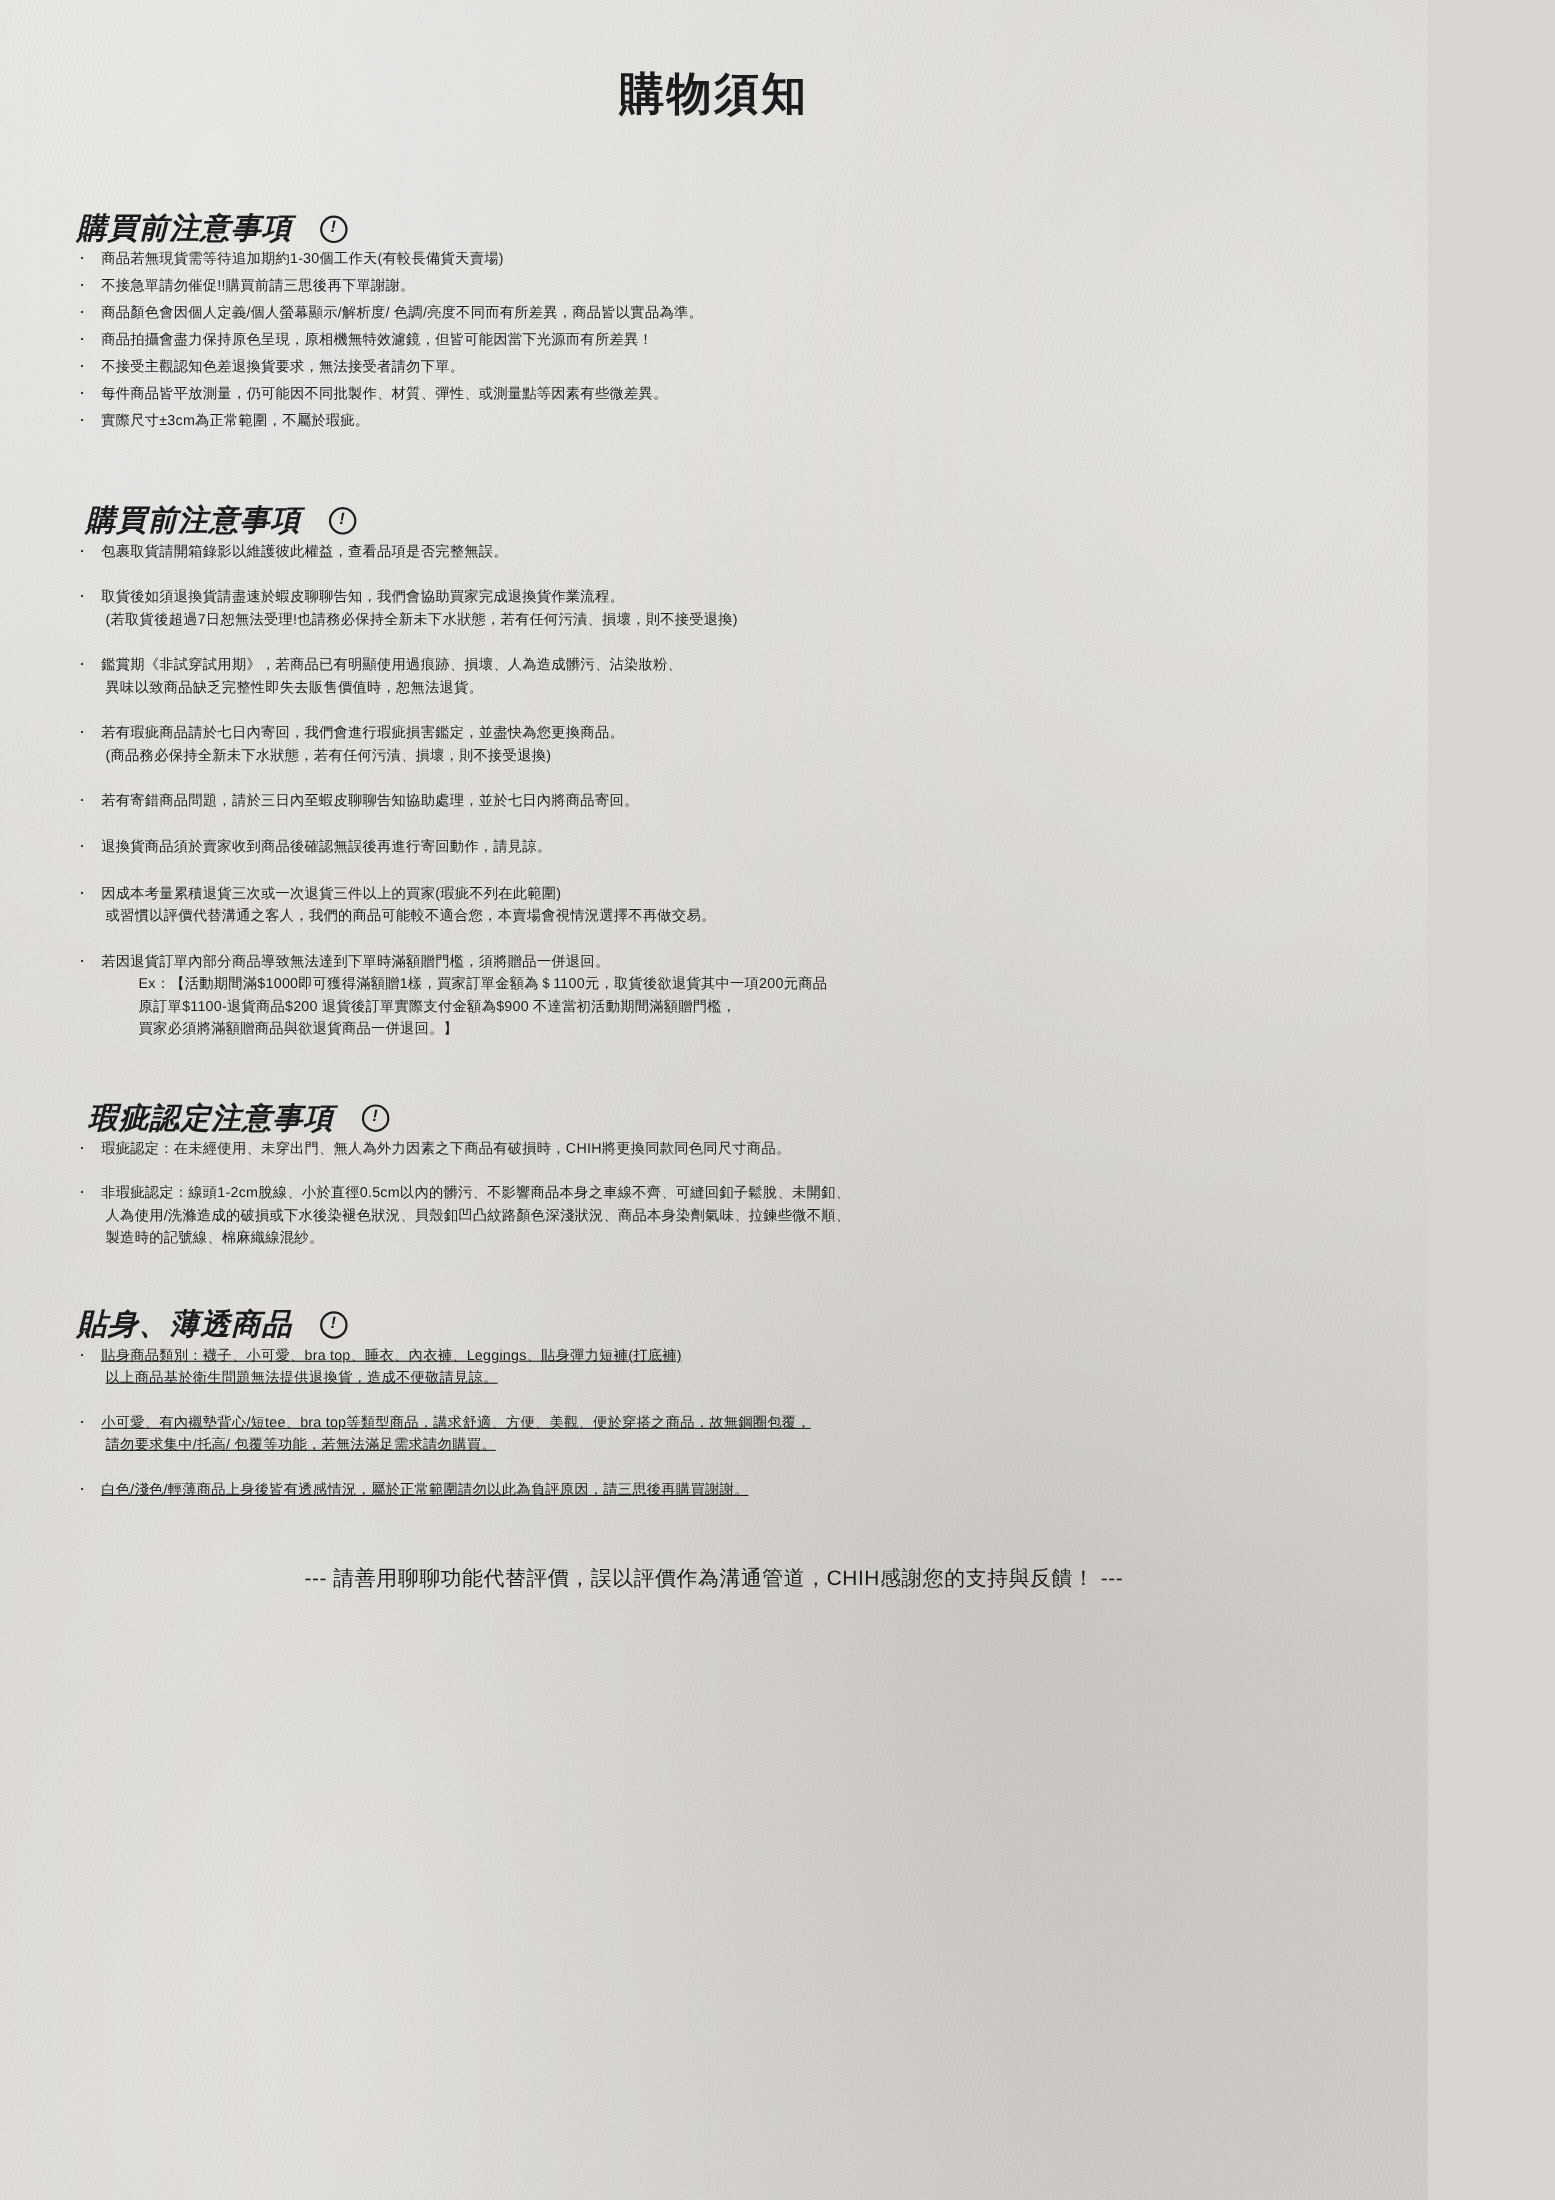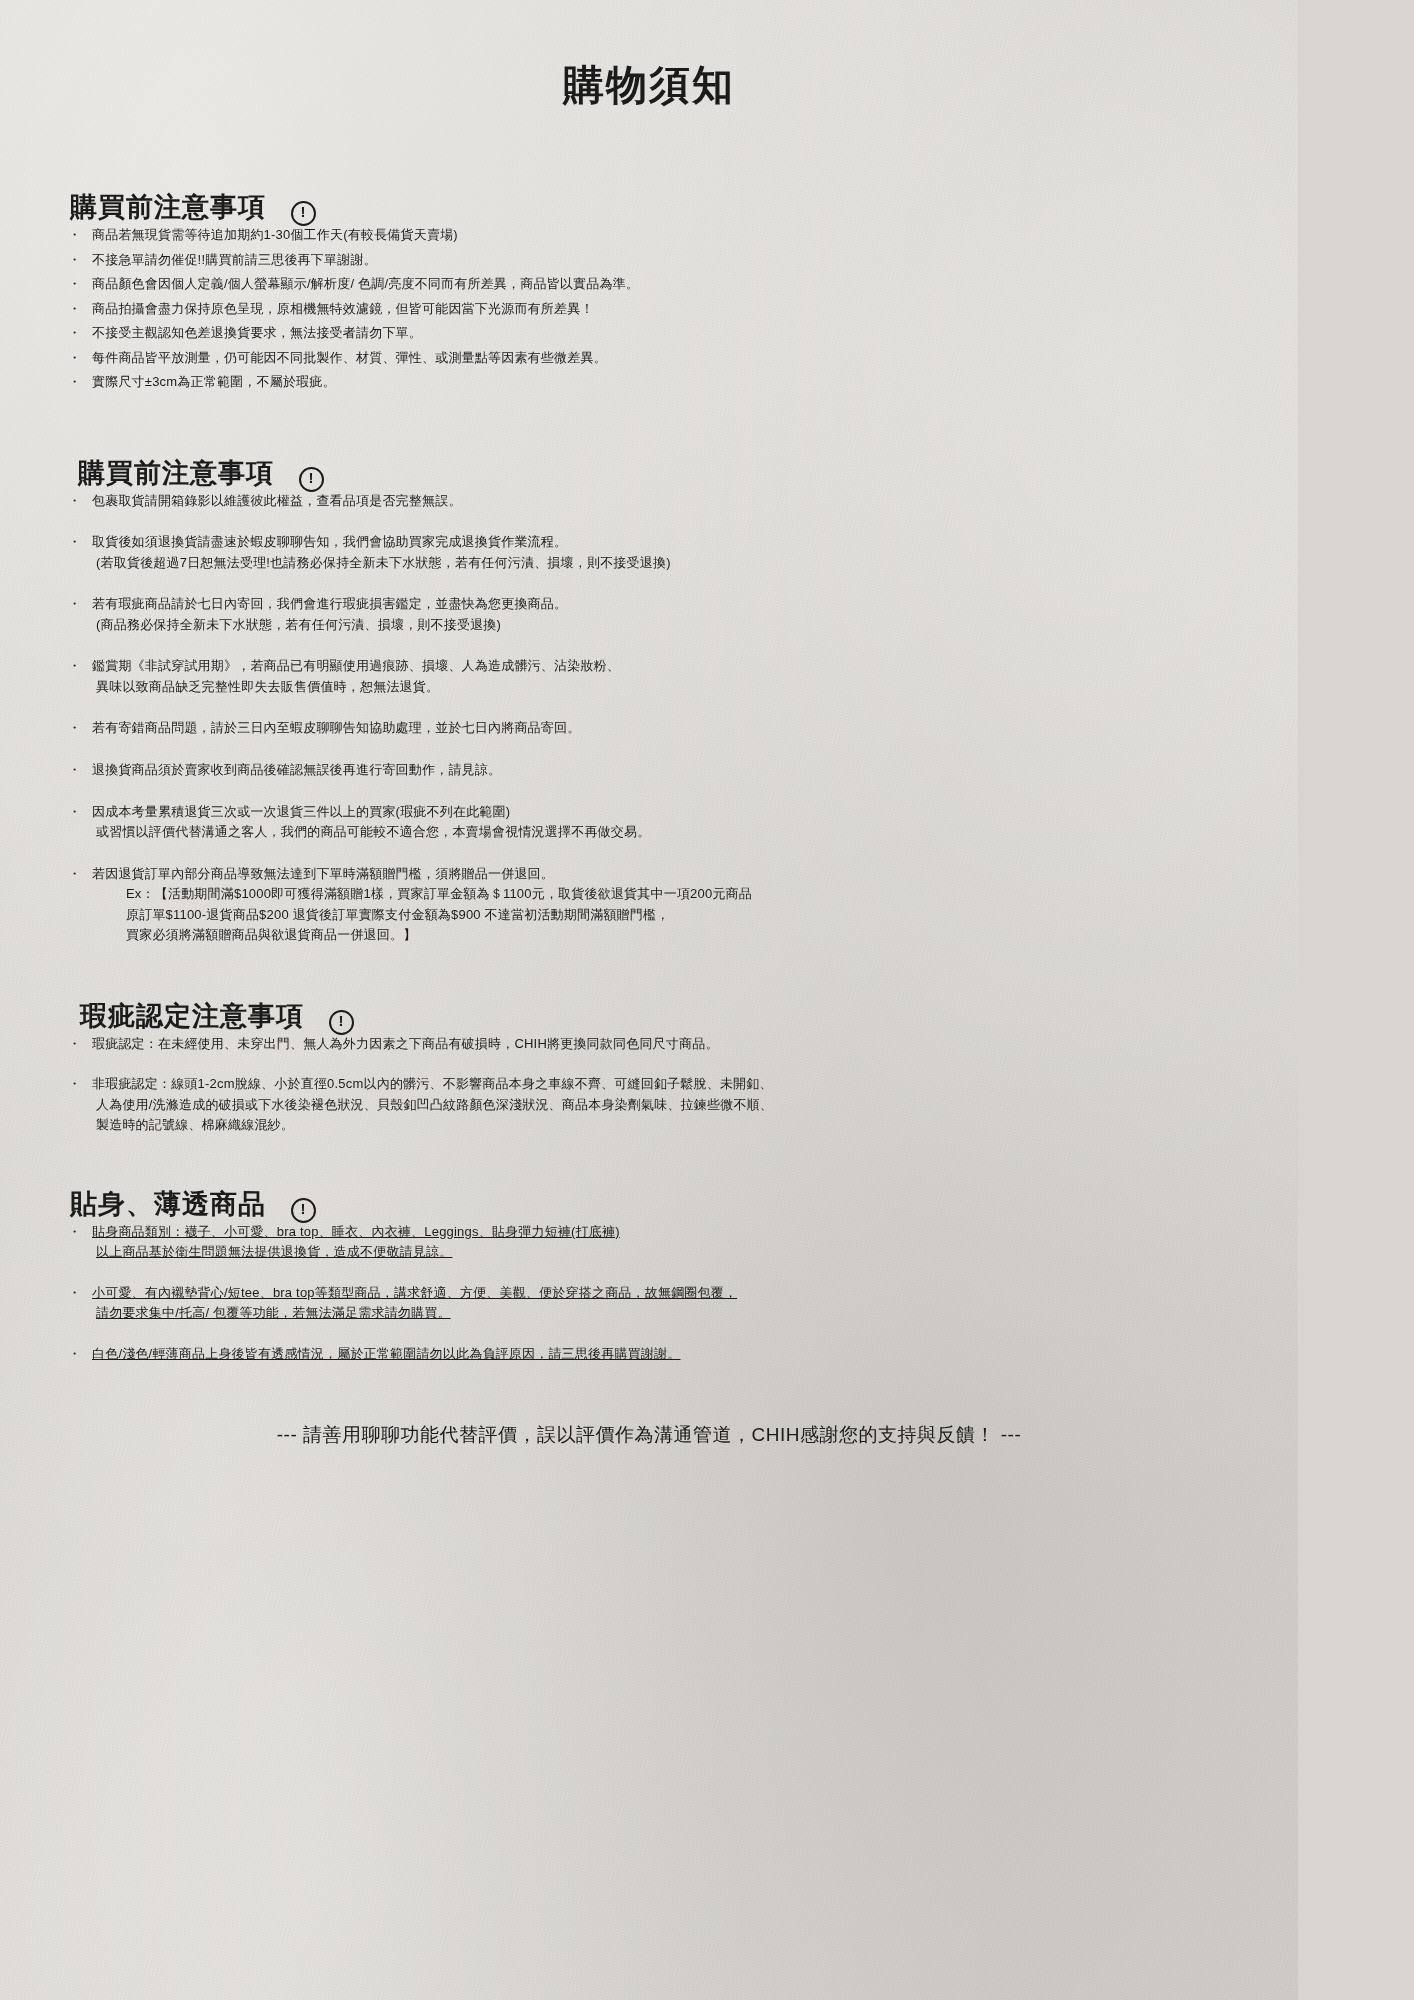--- a/index.html
+++ b/index.html
@@ -45,25 +45,26 @@
     font-size: 41px;
     font-weight: bold;
     letter-spacing: 2px;
     margin: 18px 0 0 0;
   }
 
   .section { margin-top: 0; }
 
   .section-head {
     display: flex;
-    align-items: flex-end;
+    align-items: center;
     gap: 25px;
     font-size: 27px;
     font-weight: bold;
     letter-spacing: 1px;
+    font-style: italic;
   }
   .sec-1 { margin-top: 76px; padding-left: 0px; }
   .sec-2 { margin-top: 62px; padding-left: 8px; }
   .sec-3 { margin-top: 52px; padding-left: 10px; }
   .sec-4 { margin-top: 50px; padding-left: 0px; }
 
   .circle-mark {
     display: inline-block;
     width: 21px;
     height: 21px;
@@ -163,26 +164,26 @@
       </div>
       <ul class="bullets list-loose">
         <li>
           <span>包裹取貨請開箱錄影以維護彼此權益，查看品項是否完整無誤。</span>
         </li>
         <li>
           <span>取貨後如須退換貨請盡速於蝦皮聊聊告知，我們會協助買家完成退換貨作業流程。</span>
           <span class="sub">(若取貨後超過7日恕無法受理!也請務必保持全新未下水狀態，若有任何污漬、損壞，則不接受退換)</span>
         </li>
         <li>
+          <span>鑑賞期《非試穿試用期》，若商品已有明顯使用過痕跡、損壞、人為造成髒污、沾染妝粉、</span>
+          <span class="sub">異味以致商品缺乏完整性即失去販售價值時，恕無法退貨。</span>
+        </li>
+        <li>
           <span>若有瑕疵商品請於七日內寄回，我們會進行瑕疵損害鑑定，並盡快為您更換商品。</span>
           <span class="sub">(商品務必保持全新未下水狀態，若有任何污漬、損壞，則不接受退換)</span>
-        </li>
-        <li>
-          <span>鑑賞期《非試穿試用期》，若商品已有明顯使用過痕跡、損壞、人為造成髒污、沾染妝粉、</span>
-          <span class="sub">異味以致商品缺乏完整性即失去販售價值時，恕無法退貨。</span>
         </li>
         <li>
           <span>若有寄錯商品問題，請於三日內至蝦皮聊聊告知協助處理，並於七日內將商品寄回。</span>
         </li>
         <li>
           <span>退換貨商品須於賣家收到商品後確認無誤後再進行寄回動作，請見諒。</span>
         </li>
         <li>
           <span>因成本考量累積退貨三次或一次退貨三件以上的買家(瑕疵不列在此範圍)</span>
           <span class="sub">或習慣以評價代替溝通之客人，我們的商品可能較不適合您，本賣場會視情況選擇不再做交易。</span>

